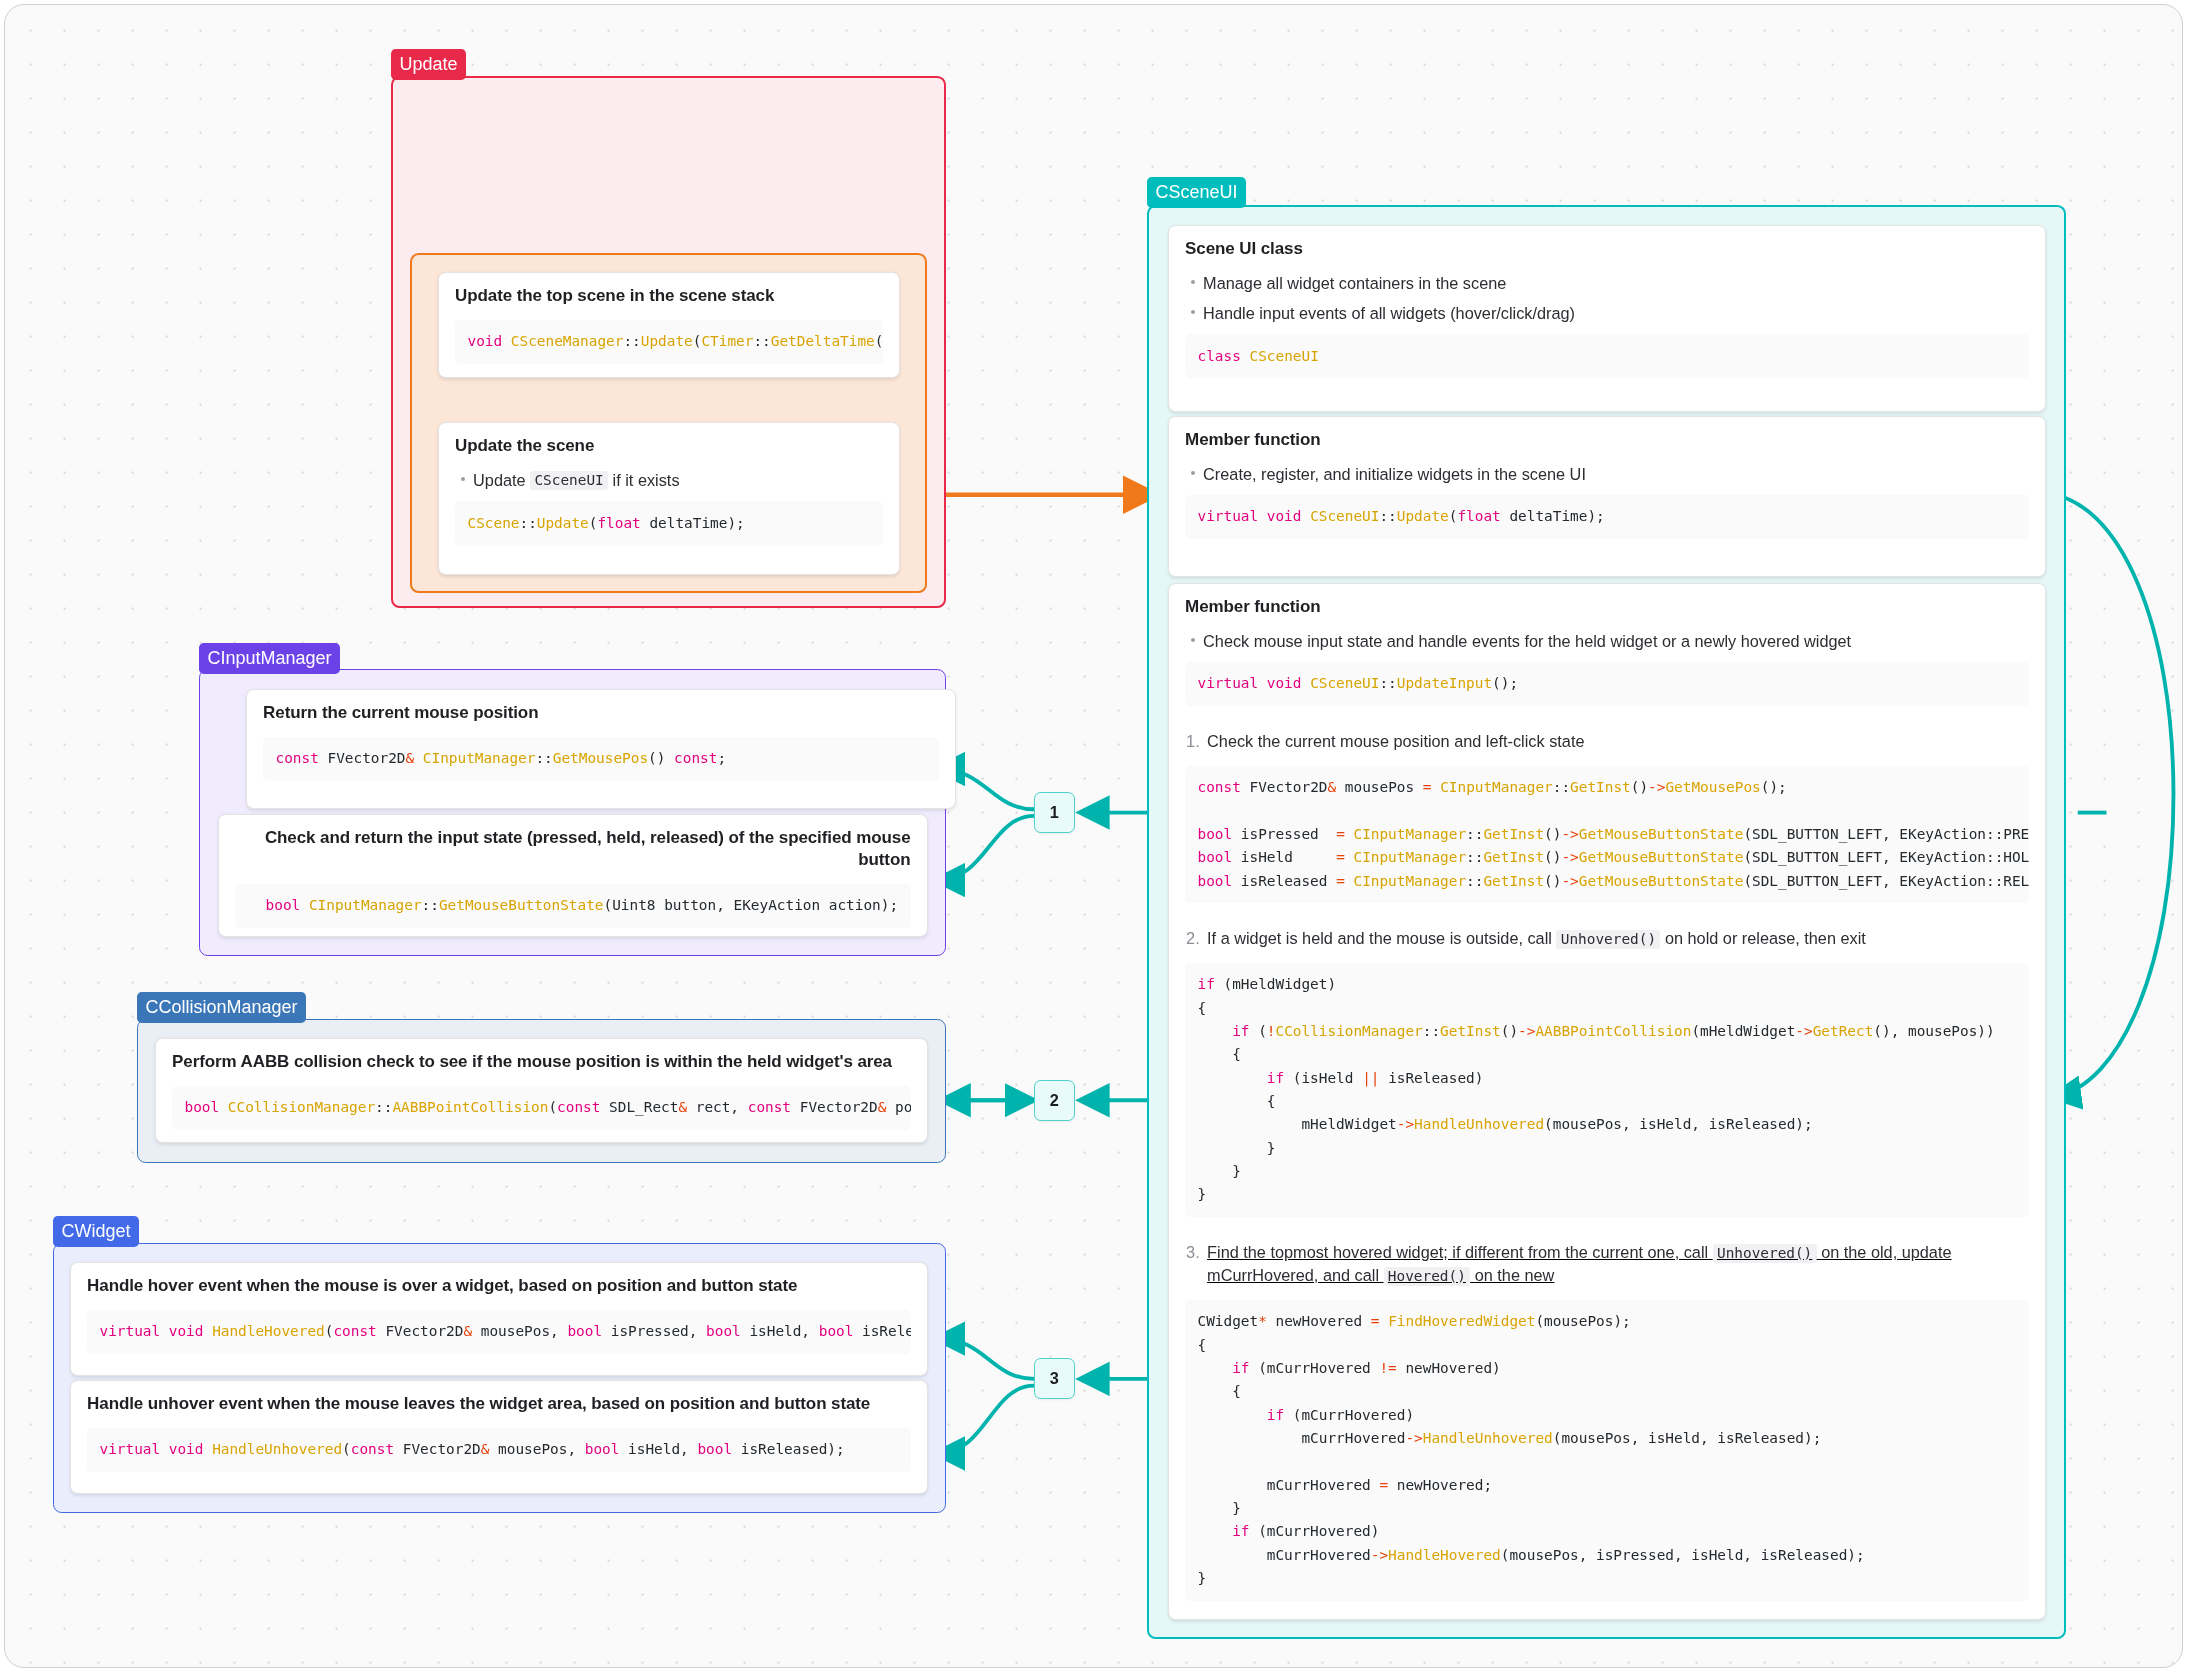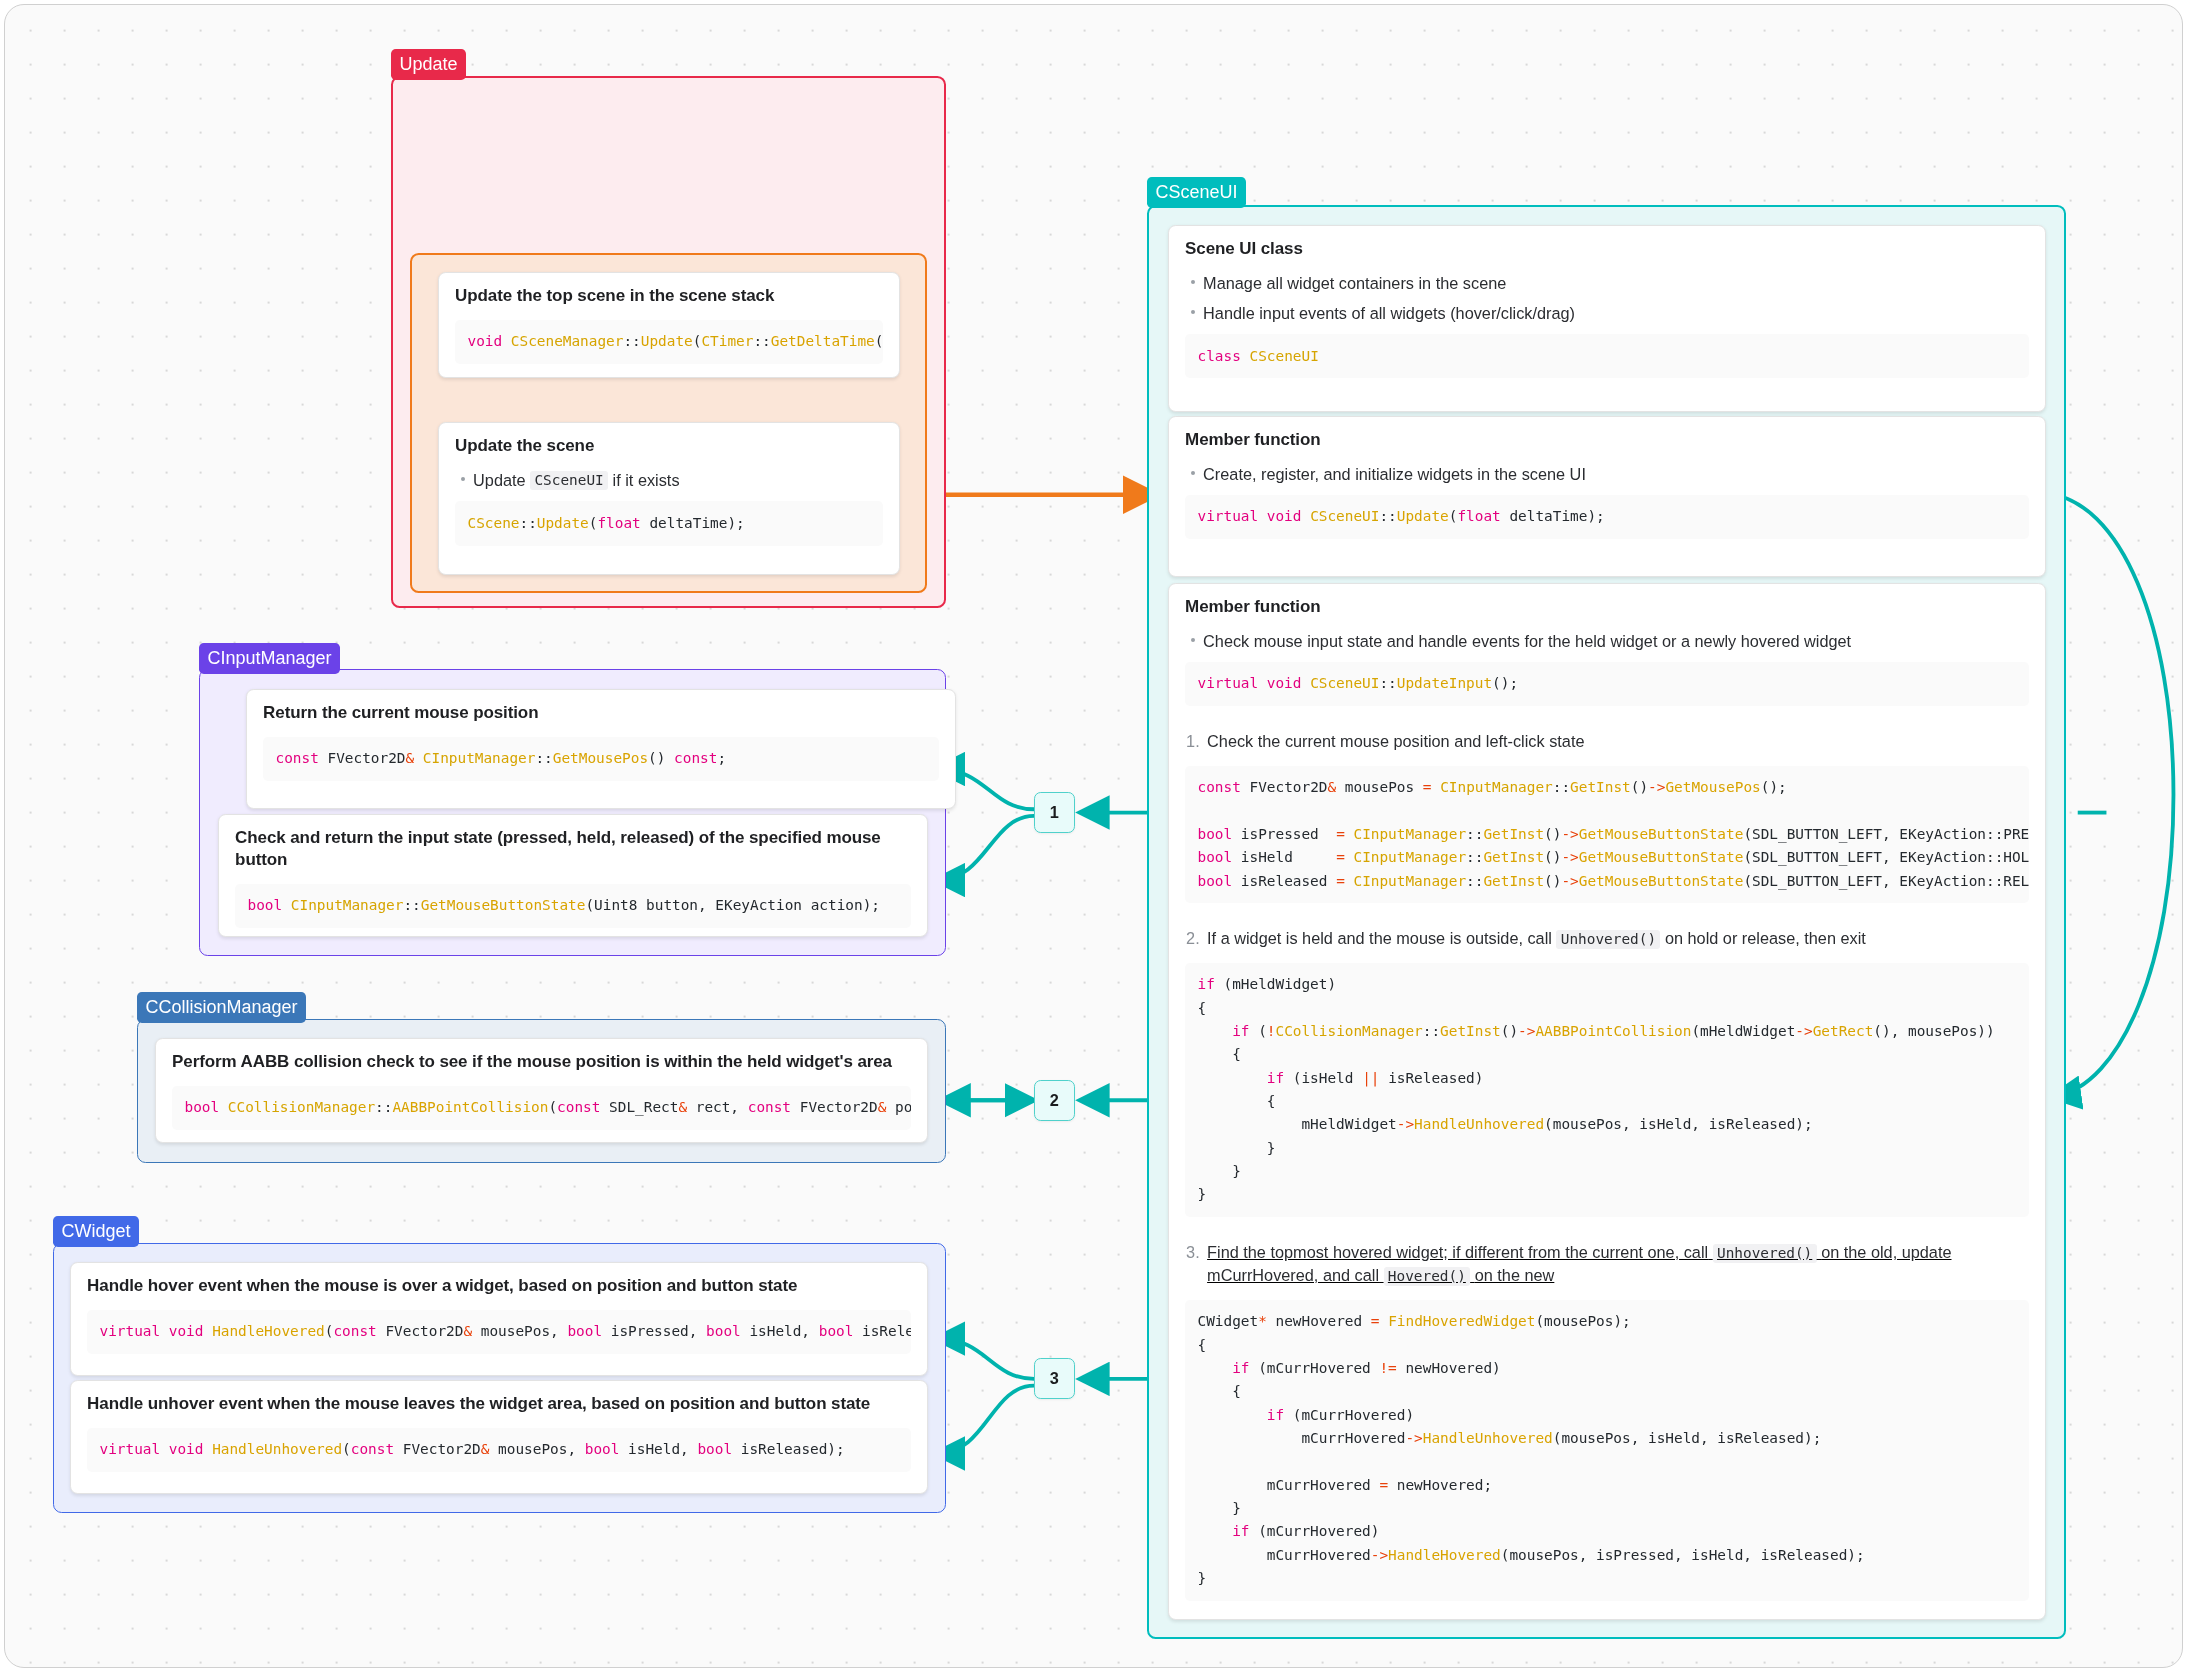--- a/index.html
+++ b/index.html
@@ -159,21 +159,21 @@
 
   <div class="group" style="left:194px;top:664px;width:747px;height:287px;border:1.9px solid #6b42e8;background:#f0ecfe;">
   </div>
   <div class="group-label" style="left:194px;top:638px;background:#6b42e8;">CInputManager</div>
 
   <div class="node" style="left:213px;top:684px;width:710px;height:120px;margin-left:28px;">
     <h4>Return the current mouse position</h4>
     <div class="codebox"><span class="k">const</span> <span class="p">FVector2D</span><span class="o">&amp;</span> <span class="t">CInputManager</span><span class="p">::</span><span class="f">GetMousePos</span><span class="p">()</span> <span class="k">const</span><span class="p">;</span></div>
   </div>
 
-  <div class="node" style="left:213px;top:809px;width:710px;height:123px;">
+  <div class="node" style="left:213px;top:809px;width:710px;height:123px;text-align:right;">
     <h4>Check and return the input state (pressed, held, released) of the specified mouse button</h4>
     <div class="codebox"><span class="k">bool</span> <span class="t">CInputManager</span><span class="p">::</span><span class="f">GetMouseButtonState</span><span class="p">(Uint8 button, EKeyAction action);</span></div>
   </div>
 
   <div class="group" style="left:132px;top:1014px;width:809px;height:144px;border:1.9px solid #3b77b8;background:#e9eff5;">
   </div>
   <div class="group-label" style="left:132px;top:987px;background:#3b77b8;">CCollisionManager</div>
 
   <div class="node" style="left:150px;top:1033px;width:773px;height:105px;">
     <h4>Perform AABB collision check to see if the mouse position is within the held widget's area</h4>

